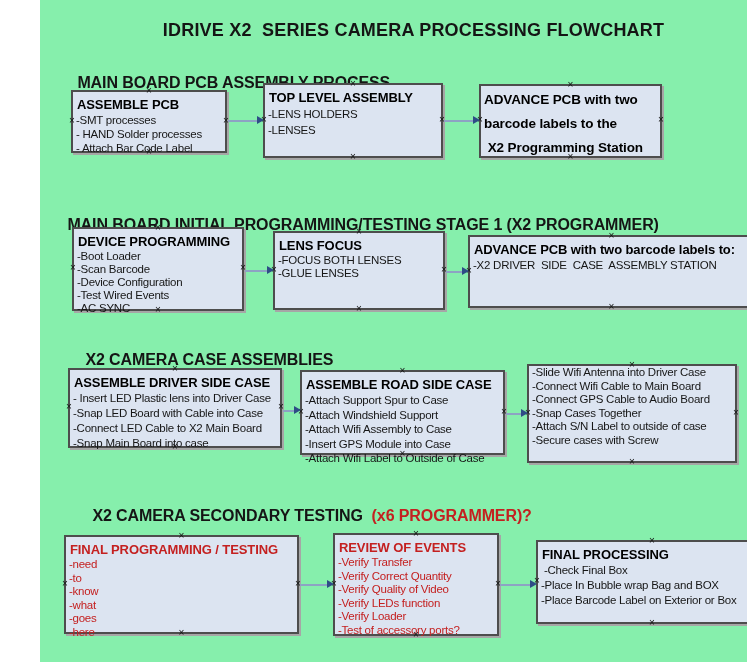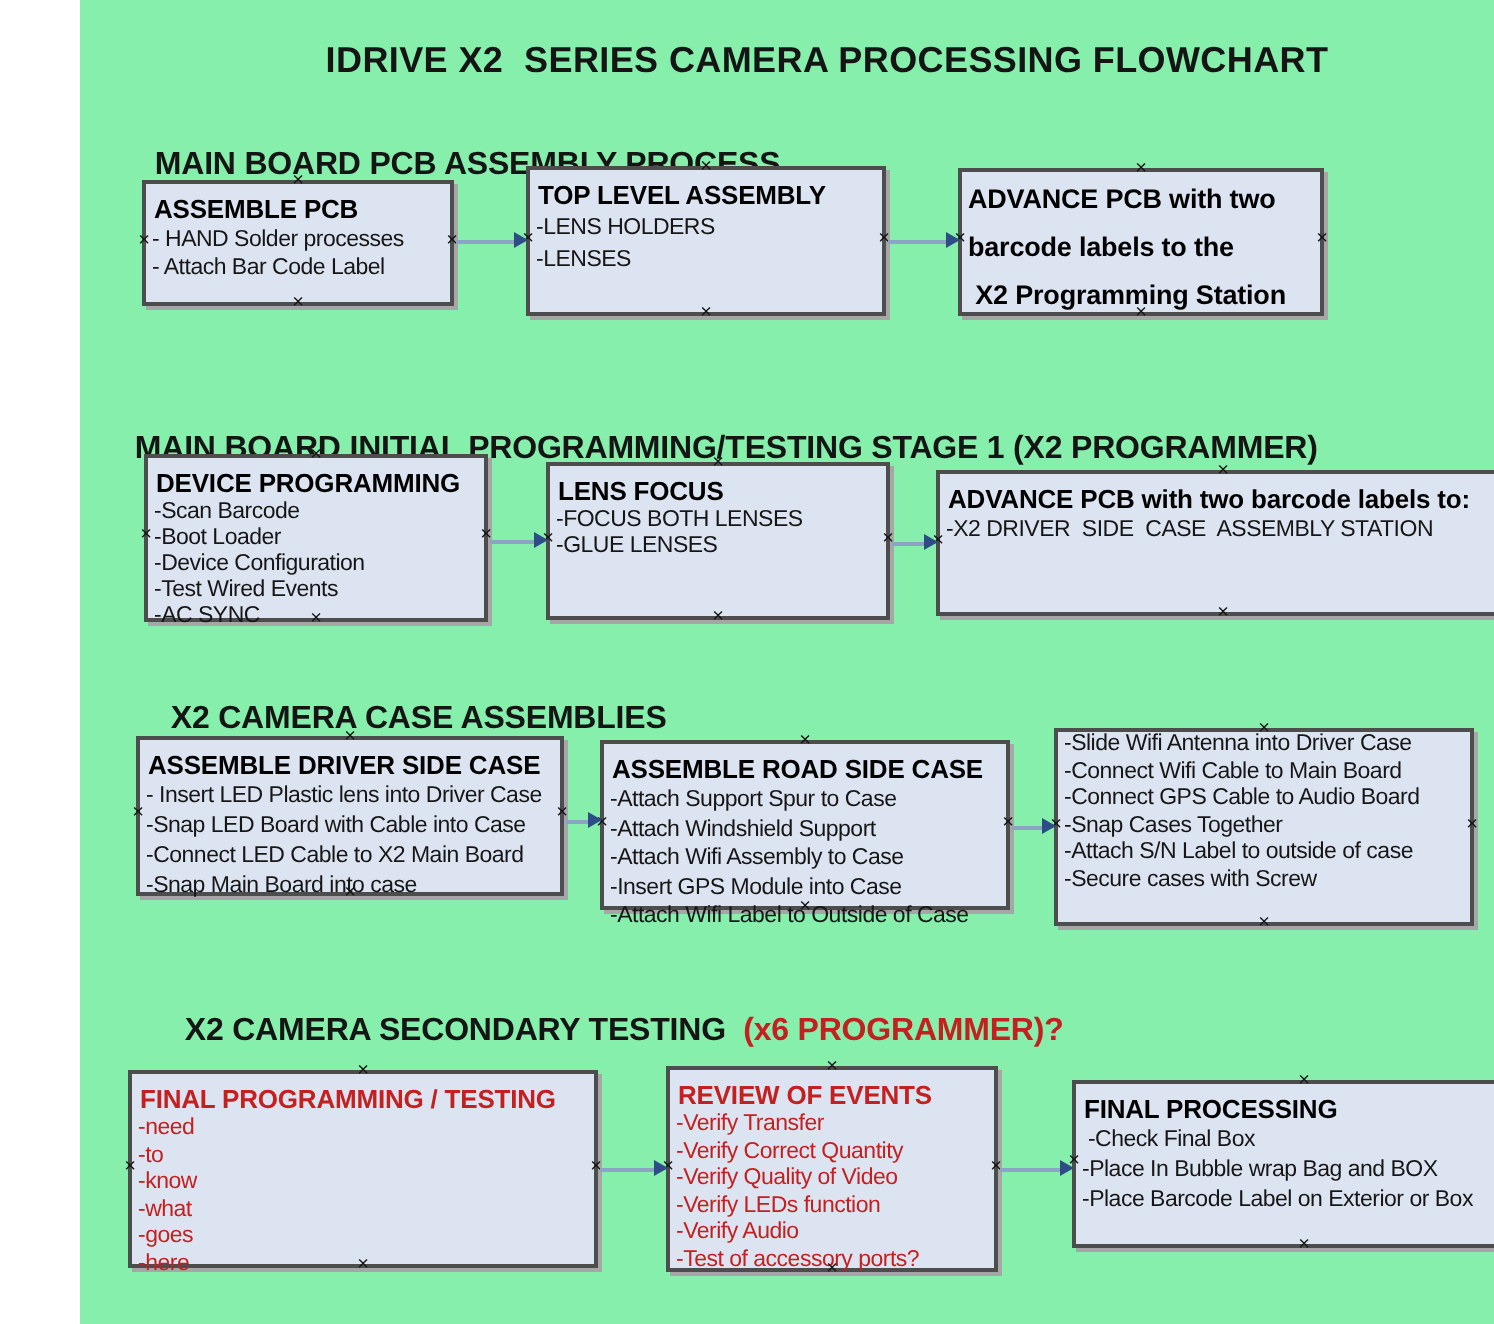--- a/index.html
+++ b/index.html
@@ -69,20 +69,21 @@
   <div class="sec-heading" style="left:35px;top:489px">
     <span>X2 CAMERA SECONDARY TESTING </span><span class="red-part"> (x6 PROGRAMMER)?</span>
   </div>
 
   <div class="box lh14" style="left:31px;top:90px;width:156px;height:63px">
     <span class="anchor at">×</span>
     <span class="anchor ab">×</span>
     <span class="anchor al">×</span>
     <span class="anchor ar">×</span>
     <div class="bt">ASSEMBLE PCB</div>
+    <div class="bi">-SMT processes</div>
     <div class="bi">- HAND Solder processes</div>
     <div class="bi">- Attach Bar Code Label</div>
   </div>
 
   <div class="box lh16" style="left:223px;top:83px;width:180px;height:75px">
     <span class="anchor at">×</span>
     <span class="anchor ab">×</span>
     <span class="anchor al">×</span>
     <span class="anchor ar">×</span>
     <div class="bt">TOP LEVEL ASSEMBLY</div>
@@ -99,22 +100,22 @@
     <div class="bi">barcode labels to the</div>
     <div class="bi"> X2 Programming Station</div>
   </div>
 
   <div class="box lh13" style="left:32px;top:227px;width:172px;height:84px">
     <span class="anchor at">×</span>
     <span class="anchor ab">×</span>
     <span class="anchor al">×</span>
     <span class="anchor ar">×</span>
     <div class="bt">DEVICE PROGRAMMING</div>
+    <div class="bi">-Boot Loader</div>
     <div class="bi">-Scan Barcode</div>
-    <div class="bi">-Boot Loader</div>
     <div class="bi">-Device Configuration</div>
     <div class="bi">-Test Wired Events</div>
     <div class="bi">-AC SYNC</div>
   </div>
 
   <div class="box lh13" style="left:233px;top:231px;width:172px;height:79px">
     <span class="anchor at">×</span>
     <span class="anchor ab">×</span>
     <span class="anchor al">×</span>
     <span class="anchor ar">×</span>
@@ -187,21 +188,21 @@
   <div class="box red lh135" style="left:293px;top:533px;width:166px;height:103px">
     <span class="anchor at">×</span>
     <span class="anchor ab">×</span>
     <span class="anchor al">×</span>
     <span class="anchor ar">×</span>
     <div class="bt">REVIEW OF EVENTS</div>
     <div class="bi">-Verify Transfer</div>
     <div class="bi">-Verify Correct Quantity</div>
     <div class="bi">-Verify Quality of Video</div>
     <div class="bi">-Verify LEDs function</div>
-    <div class="bi">-Verify Audio</div>
+    <div class="bi">-Verify Loader</div>
     <div class="bi">-Test of accessory ports?</div>
   </div>
 
   <div class="box lh15" style="left:496px;top:540px;width:232px;height:84px">
     <span class="anchor at">×</span>
     <span class="anchor ab">×</span>
     <span class="anchor al">×</span>
     <span class="anchor ar">×</span>
     <div class="bt">FINAL PROCESSING</div>
     <div class="bi"> -Check Final Box</div>

